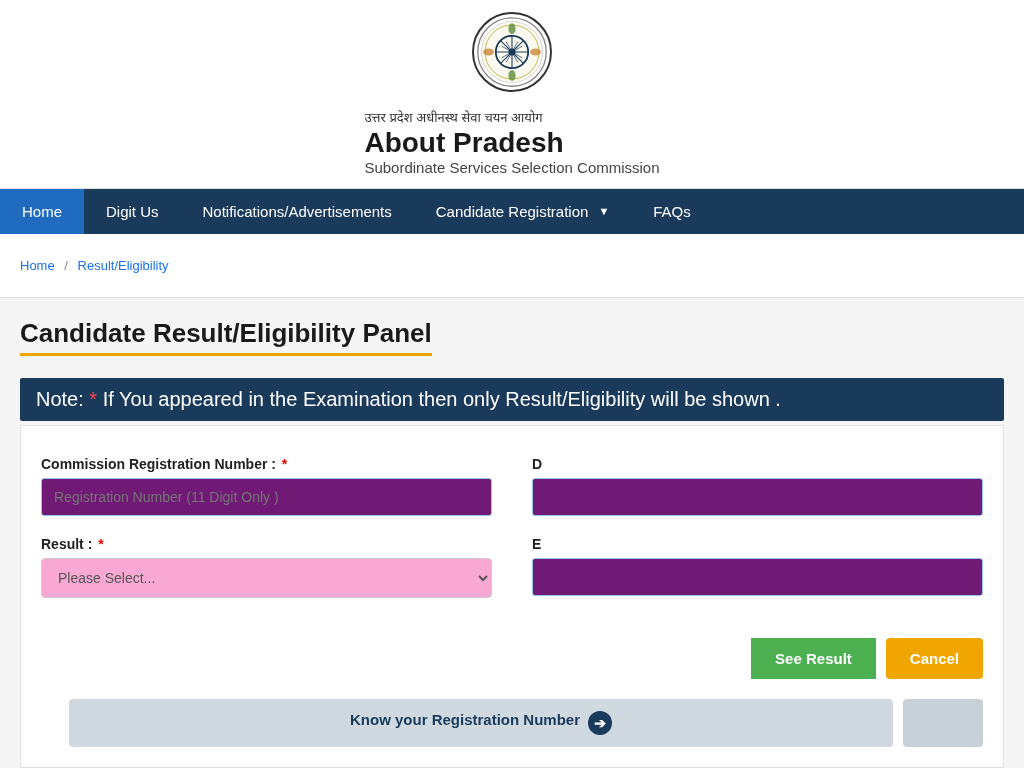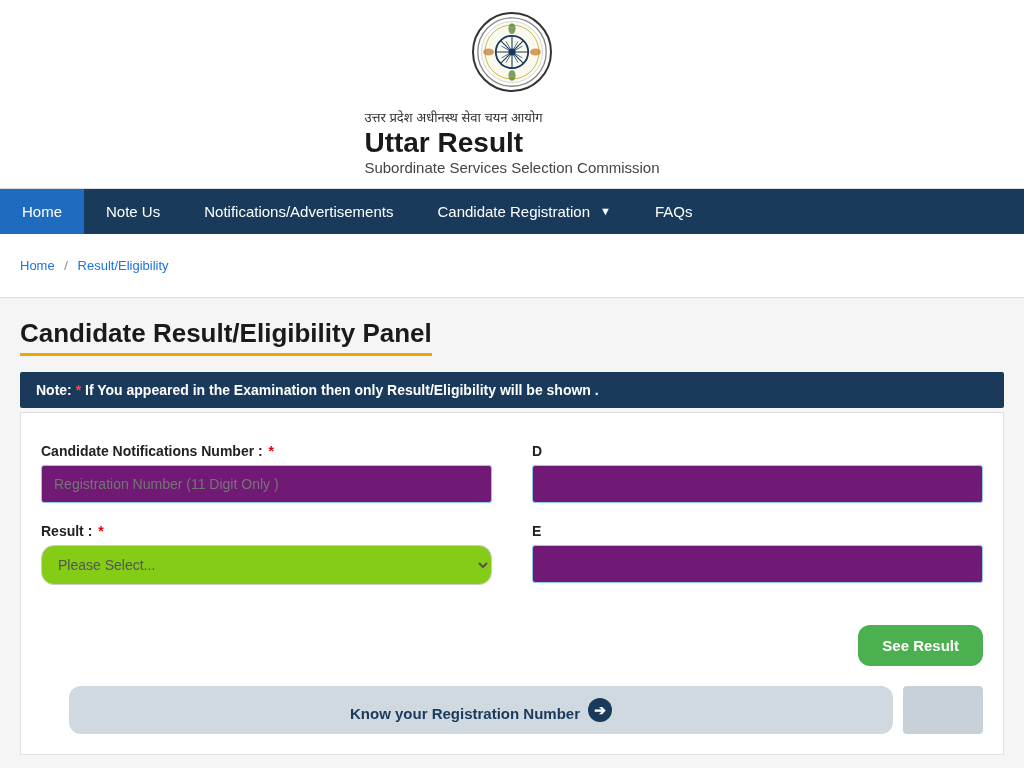--- a/index.html
+++ b/index.html
@@ -89,34 +89,34 @@
     
     .main {
       padding: 20px;
       background: #f5f5f5;
       min-height: 500px;
     }
     .page-title {
       font-size: 26px;
       font-weight: bold;
       color: #1a1a1a;
+      margin-bottom: 6px;
       border-bottom: 3px solid #f0a500;
       display: inline-block;
       padding-bottom: 4px;
     }
 
     
     .note-bar {
       background: #1a3a5c;
       color: #fff;
       padding: 10px 16px;
-      font-size: 14px;
+      font-size: 20px;
       margin-top: 16px;
       border-radius: 2px;
-      font-weight: bold;
     }
     .note-bar span.asterisk { color: #ff4444; }
 
     
     .form-container {
       background: #fff;
       margin-top: 0;
       padding: 30px 20px 30px 20px;
       display: grid;
       grid-template-columns: 1fr 1fr;
@@ -141,45 +141,45 @@
       padding: 10px 12px;
       font-size: 14px;
       color: #999;
       background: #701a75;
       outline: none;
       width: 100%;
     }
 
     .form-select {
       border: 1px solid #ccc;
-      border-radius: 13px;
+      border-radius: 4px;
       padding: 10px 12px;
       font-size: 14px;
       color: #555;
-      background: #84cc16;
+      background: #f9a8d4;
       width: 100%;
       appearance: auto;
       cursor: pointer;
     }
 
     
     .buttons-row {
       display: flex;
       justify-content: flex-end;
       gap: 10px;
       padding: 10px 20px 10px 20px;
       background: #fff;
     }
     .btn-see-result {
       background: #4caf50;
       color: #fff;
       border: none;
       padding: 12px 24px;
       font-size: 15px;
-      border-radius: 12px;
+      border-radius: 0;
       cursor: pointer;
       font-weight: bold;
     }
     .btn-cancel {
       background: #f0a500;
       color: #fff;
       border: none;
       padding: 12px 24px;
       font-size: 15px;
       border-radius: 4px;
@@ -193,27 +193,27 @@
       gap: 10px;
       padding: 10px 20px 20px 20px;
       background: #fff;
     }
     .btn-know-reg {
       background: #d0d8e0;
       color: #1a3a5c;
       border: none;
       padding: 12px 24px;
       font-size: 15px;
-      border-radius: 12px;
+      border-radius: 4px;
       cursor: pointer;
       font-weight: bold;
       flex: 1;
       text-align: center;
       display: flex;
-      align-items: flex-end;
+      align-items: flex-start;
       justify-content: center;
       gap: 8px;
       margin-left: 28px;
     }
     .btn-know-reg .arrow-circle {
       background: #1a3a5c;
       color: #fff;
       border-radius: 50%;
       width: 24px;
       height: 24px;
@@ -261,31 +261,31 @@
       <circle cx="40" cy="40" r="30" fill="none" stroke="#c8b040" stroke-width="1"></circle>
 
       <ellipse cx="40" cy="14" rx="4" ry="6" fill="#4a7a20" opacity="0.7"></ellipse>
       <ellipse cx="40" cy="66" rx="4" ry="6" fill="#4a7a20" opacity="0.7"></ellipse>
       <ellipse cx="14" cy="40" rx="6" ry="4" fill="#c87820" opacity="0.7"></ellipse>
       <ellipse cx="66" cy="40" rx="6" ry="4" fill="#c87820" opacity="0.7"></ellipse>
     </svg>
   </div>
   <div class="header-text">
     <div class="header-hindi">उत्तर प्रदेश अधीनस्थ सेवा चयन आयोग</div>
-    <div class="header-title">Uttar Result</div>
+    <div class="header-title">About Pradesh</div>
     <div class="header-subtitle">Subordinate Services Selection Commission</div>
   </div>
 </div>
 
 <nav class="nav">
   <div class="nav-item active">
     <span>Home</span>
   </div>
   <div class="nav-item">
-    <span>Note Us</span>
+    <span>Digit Us</span>
   </div>
   <div class="nav-item">
     <span>Notifications/Advertisements</span>
   </div>
   <div class="nav-item">
     <span>Candidate Registration</span>
     <span class="dropdown-arrow">▼</span>
   </div>
   <div class="nav-item">
     <span>FAQs</span>
@@ -305,21 +305,21 @@
     <span>
       <span>Note: </span><span class="asterisk">*</span><span style=""> If You appeared in the Examination then only Result/Eligibility will be shown .</span>
     </span>
   </div>
 
   <div class="form-section">
     <div class="form-container">
 
       <div class="form-group">
         <label class="form-label">
-          <span>Candidate Notifications Number :</span>
+          <span>Commission Registration Number :</span>
           <span class="required">*</span>
         </label>
         <input type="text" class="form-input" placeholder="Registration Number (11 Digit Only )" style="">
       </div>
 
       <div class="form-group">
         <label class="form-label">
           <span>D</span>
         </label>
         <input type="text" class="form-input" style="">
@@ -341,20 +341,21 @@
       <div class="form-group">
         <label class="form-label">
           <span>E</span>
         </label>
         <input type="text" class="form-input" style="">
       </div>
     </div>
 
     <div class="buttons-row">
       <button class="btn-see-result">See Result</button>
+      <button class="btn-cancel">Cancel</button>
     </div>
 
     <div class="know-reg-row">
       <button class="btn-know-reg">
         <span>Know your Registration Number</span>
         <span class="arrow-circle">➔</span>
       </button>
       <button class="btn-blank"></button>
     </div>
   </div>

